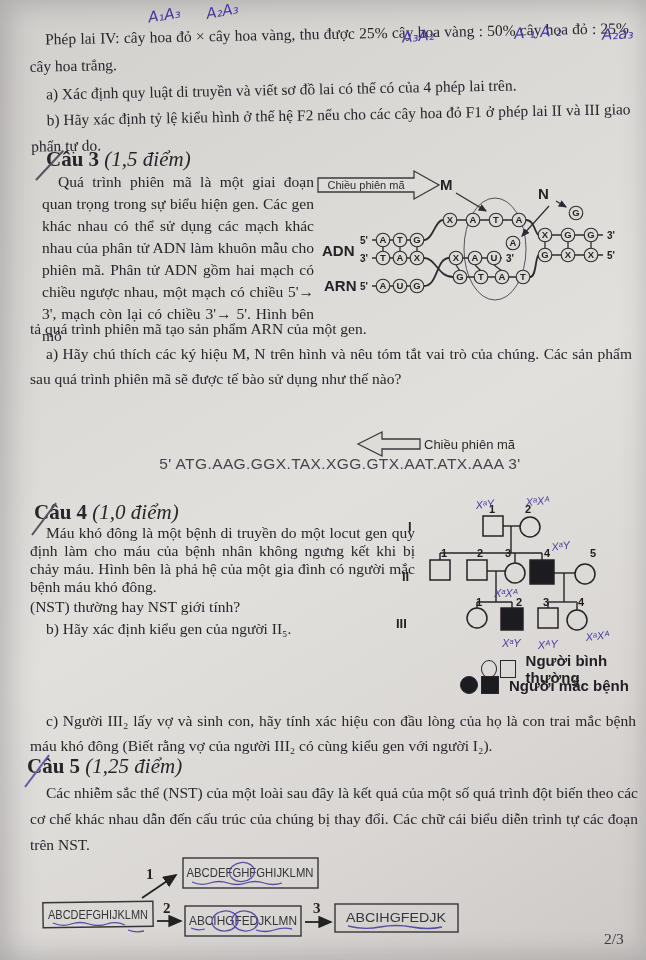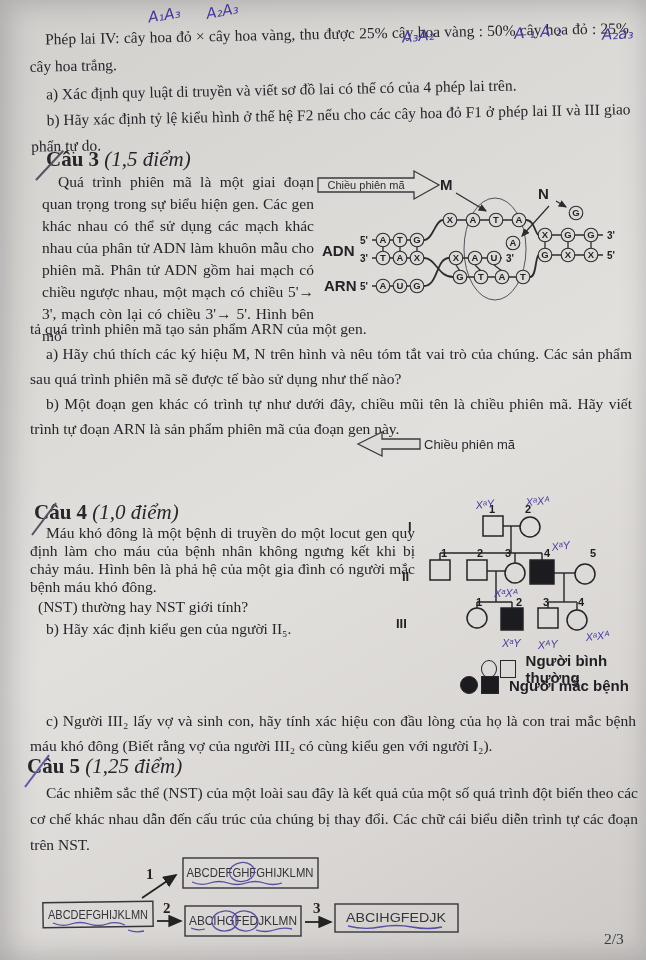--- a/index.html
+++ b/index.html
@@ -171,37 +171,37 @@
     <text class="dlabel" x="124" y="24">M</text>
     <line x1="140" y1="27" x2="170" y2="45" stroke="#2c2c30" stroke-width="1.2" marker-end="url(#ah)"></line>
     <text class="dlabel" x="222" y="33">N</text>
     <line x1="240" y1="35" x2="250" y2="41" stroke="#2c2c30" stroke-width="1.2" marker-end="url(#ah)"></line>
     <line x1="233" y1="40" x2="206" y2="70" stroke="#2c2c30" stroke-width="1.2" marker-end="url(#ah)"></line>
   </svg>
 
   <div class="abs" style="left:30px;top:316px;width:602px;">
     <p class="para-w">tả quá trình phiên mã tạo sản phẩm ARN của một gen.</p>
     <p class="para-w ind">a) Hãy chú thích các ký hiệu M, N trên hình và nêu tóm tắt vai trò của chúng. Các sản phẩm sau quá trình phiên mã sẽ được tế bào sử dụng như thế nào?</p>
-    <p class="para-w ind">b) Một đoạn gen khác có trình tự như dưới đây, chiều mũi tên là chiều phiên mã. Hãy viết trình tự đoạn ARN là sản phẩm phiên mã của đoạn gen này.</p>
   </div>
 
   <svg class="abs" style="left:356px;top:429px;" width="160" height="32" viewBox="0 0 160 32">
     <path d="M2,15 L26,3 V10 H64 V20 H26 V27 Z" fill="#dedcd9" stroke="#3a3a3e" stroke-width="1.3"></path>
     <text x="68" y="20" font-size="13" fill="#2c2c30">Chiều phiên mã</text>
   </svg>
 
   <div class="abs seq" style="left:125px;top:452px;width:430px;">
+    <p>5' ATG.AAG.GGX.TAX.XGG.GTX.AAT.ATX.AAA 3'</p>
   </div>
 
   <p class="heading abs" style="left:34px;top:500px;"><b>Câu 4</b> <i>(1,0 điểm)</i></p>
   <div class="slash" style="left:32px;top:534px;width:40px;transform:rotate(-53deg);"></div>
 
   <div class="abs" style="left:30px;top:524px;width:385px;">
     <p class="para ind" style="line-height:18px;">Máu khó đông là một bệnh di truyền do một locut gen quy định làm cho máu của bệnh nhân không ngưng kết khi bị chảy máu. Hình bên là phả hệ của một gia đình có người mắc bệnh máu khó đông.</p>
-    <p class="para" style="line-height:22.4px;margin-left:8px;">(NST) thường hay NST giới tính?</p>
+    <p class="para" style="line-height:22.4px;">(NST) thường hay NST giới tính?</p>
     <p class="para ind" style="line-height:22.4px;">b) Hãy xác định kiểu gen của người II₅.</p>
   </div>
   <p class="para-w ind abs" style="left:30px;top:708px;width:606px;">c) Người III₂ lấy vợ và sinh con, hãy tính xác hiệu con đầu lòng của họ là con trai mắc bệnh máu khó đông (Biết rằng vợ của người III₂ có cùng kiểu gen với người I₂).</p>
 
   <svg class="abs" style="left:392px;top:496px;" width="254" height="204" viewBox="0 0 254 204">
 
     <text class="romnum" x="16" y="35">I</text>
     <text class="romnum" x="10" y="85">II</text>
     <text class="romnum" x="4" y="132">III</text>
 

